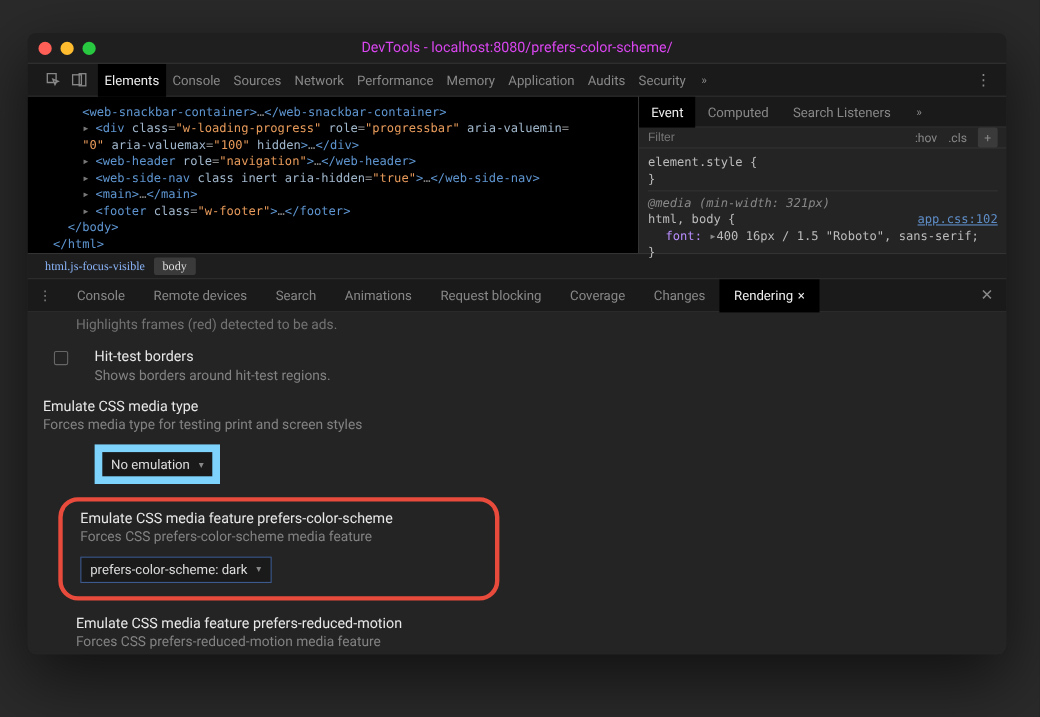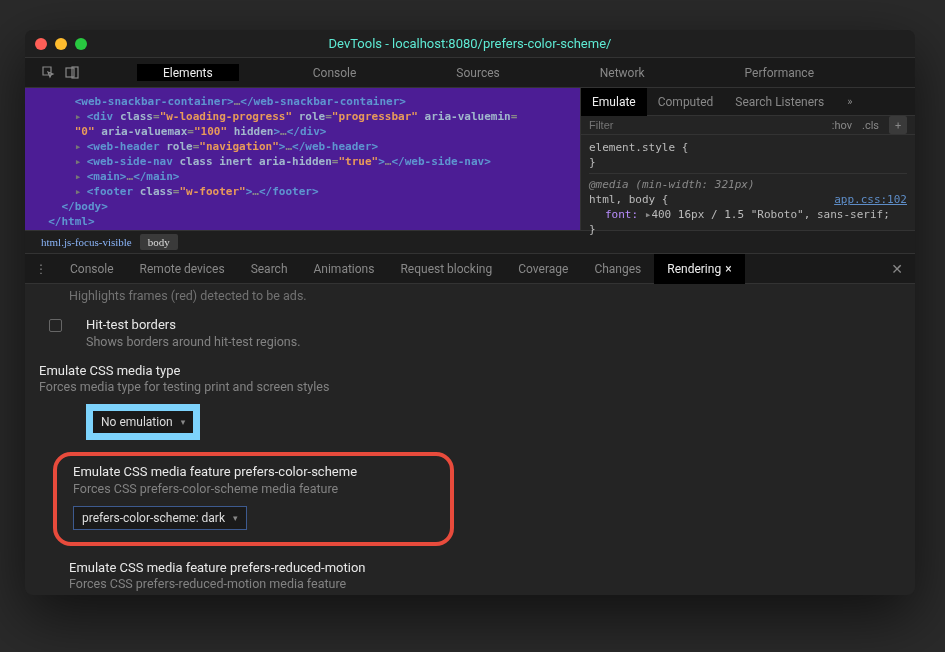--- a/index.html
+++ b/index.html
@@ -28,56 +28,54 @@
   align-items: center;
   padding: 0 10px;
   position: relative;
   border-bottom: 1px solid #333;
 }
 .traffic-lights { display: flex; gap: 8px; position: absolute; left: 10px; }
 .tl { width: 12px; height: 12px; border-radius: 50%; }
 .tl-close { background: #ff5f57; }
 .tl-min { background: #febc2e; }
 .tl-max { background: #28c840; }
-.title { flex: 1; text-align: center; color: #5eead4; font-size: 13px; }
+.title { flex: 1; text-align: center; color: #d946ef; font-size: 13px; }
 
 .main-tabs {
   background: #1a1a1a;
   height: 30px;
   display: flex;
   align-items: center;
   border-bottom: 1px solid #333;
   padding-left: 6px;
 }
 .tool-icons { display: flex; gap: 2px; padding: 0 6px; }
 .tool-icon { width: 22px; height: 22px; display: flex; align-items: center; justify-content: center; color: #888; }
 .tab {
-  padding: 0 26px;
-  height: 17px;
+  padding: 0 6px;
+  height: 30px;
   display: flex;
   align-items: center;
   color: #888;
   font-size: 12px;
   cursor: pointer;
-  margin-left: 48px;
 }
 .tab.active { background: #000; color: #eee; }
 .chevron { color: #888; padding: 0 8px; font-size: 11px; }
 .kebab { margin-left: auto; padding: 0 14px; color: #888; font-size: 14px; }
 
 .split { display: flex; height: 142px; }
 .panel-left {
   width: 555px;
   padding: 6px 10px;
   font-family: Menlo, Consolas, monospace;
   font-size: 11px;
   line-height: 15px;
   overflow: hidden;
-  background: #4c1d95;
-  font-weight: bold;
+  background: #000000;
 }
 .dom-line { white-space: pre; color: #888; }
 .tag { color: #5e95d0; }
 .attr { color: #a1b7cc; }
 .val { color: #e79a5a; }
 .tri::before { content: "▸"; color: #777; margin-right: 4px; display: inline-block; width: 8px; }
 
 .panel-right {
   flex: 1;
   border-left: 1px solid #333;
@@ -237,21 +235,21 @@
         <div class="dom-line">      <span class="val">"0"</span> <span class="attr">aria-valuemax</span>=<span class="val">"100"</span> <span class="attr">hidden</span><span class="tag">&gt;</span>…<span class="tag">&lt;/div&gt;</span></div>
         <div class="dom-line">      <span class="tri"></span><span class="tag">&lt;web-header</span> <span class="attr">role</span>=<span class="val">"navigation"</span><span class="tag">&gt;</span>…<span class="tag">&lt;/web-header&gt;</span></div>
         <div class="dom-line">      <span class="tri"></span><span class="tag">&lt;web-side-nav</span> <span class="attr">class inert aria-hidden</span>=<span class="val">"true"</span><span class="tag">&gt;</span>…<span class="tag">&lt;/web-side-nav&gt;</span></div>
         <div class="dom-line">      <span class="tri"></span><span class="tag">&lt;main&gt;</span>…<span class="tag">&lt;/main&gt;</span></div>
         <div class="dom-line">      <span class="tri"></span><span class="tag">&lt;footer</span> <span class="attr">class</span>=<span class="val">"w-footer"</span><span class="tag">&gt;</span>…<span class="tag">&lt;/footer&gt;</span></div>
         <div class="dom-line">    <span class="tag">&lt;/body&gt;</span></div>
         <div class="dom-line">  <span class="tag">&lt;/html&gt;</span></div>
       </div>
     <div class="panel-right">
       <div class="styles-tabs" id="styles-tabs">
-        <div class="styles-tab active">Emulate</div>
+        <div class="styles-tab active">Event</div>
           <div class="styles-tab">Computed</div>
           <div class="styles-tab">Search Listeners</div>
           <span class="chevron" style="margin-left:4px">»</span>
       </div>
       <div class="filter-row">
         <input class="filter-input" placeholder="Filter" style="">
         <div class="filter-actions">
           <span>:hov</span>
           <span>.cls</span>
           <span class="plus-btn">+</span>

